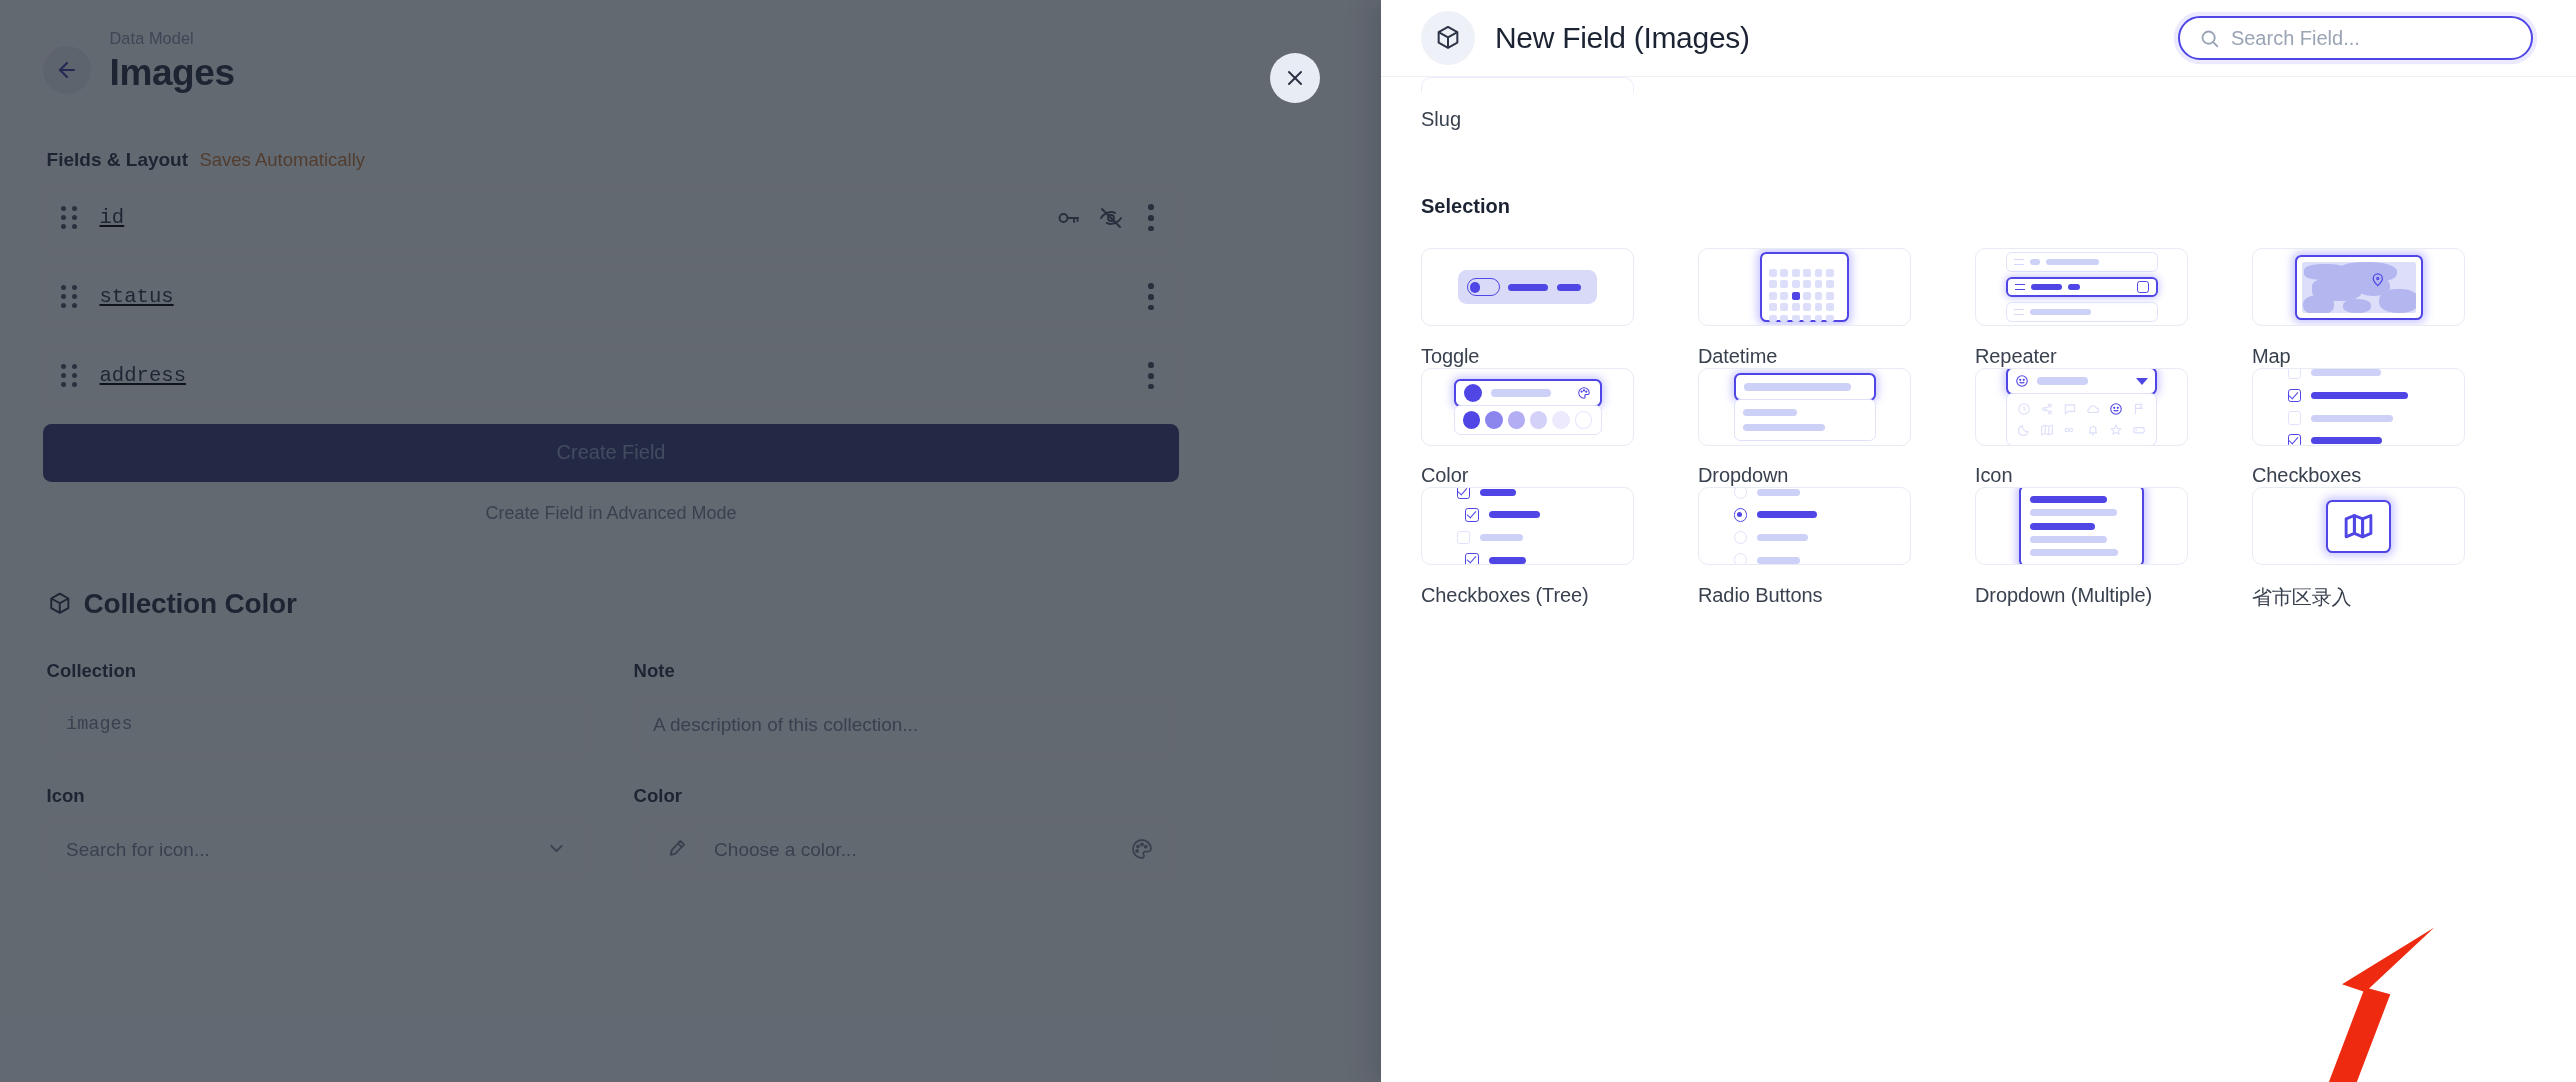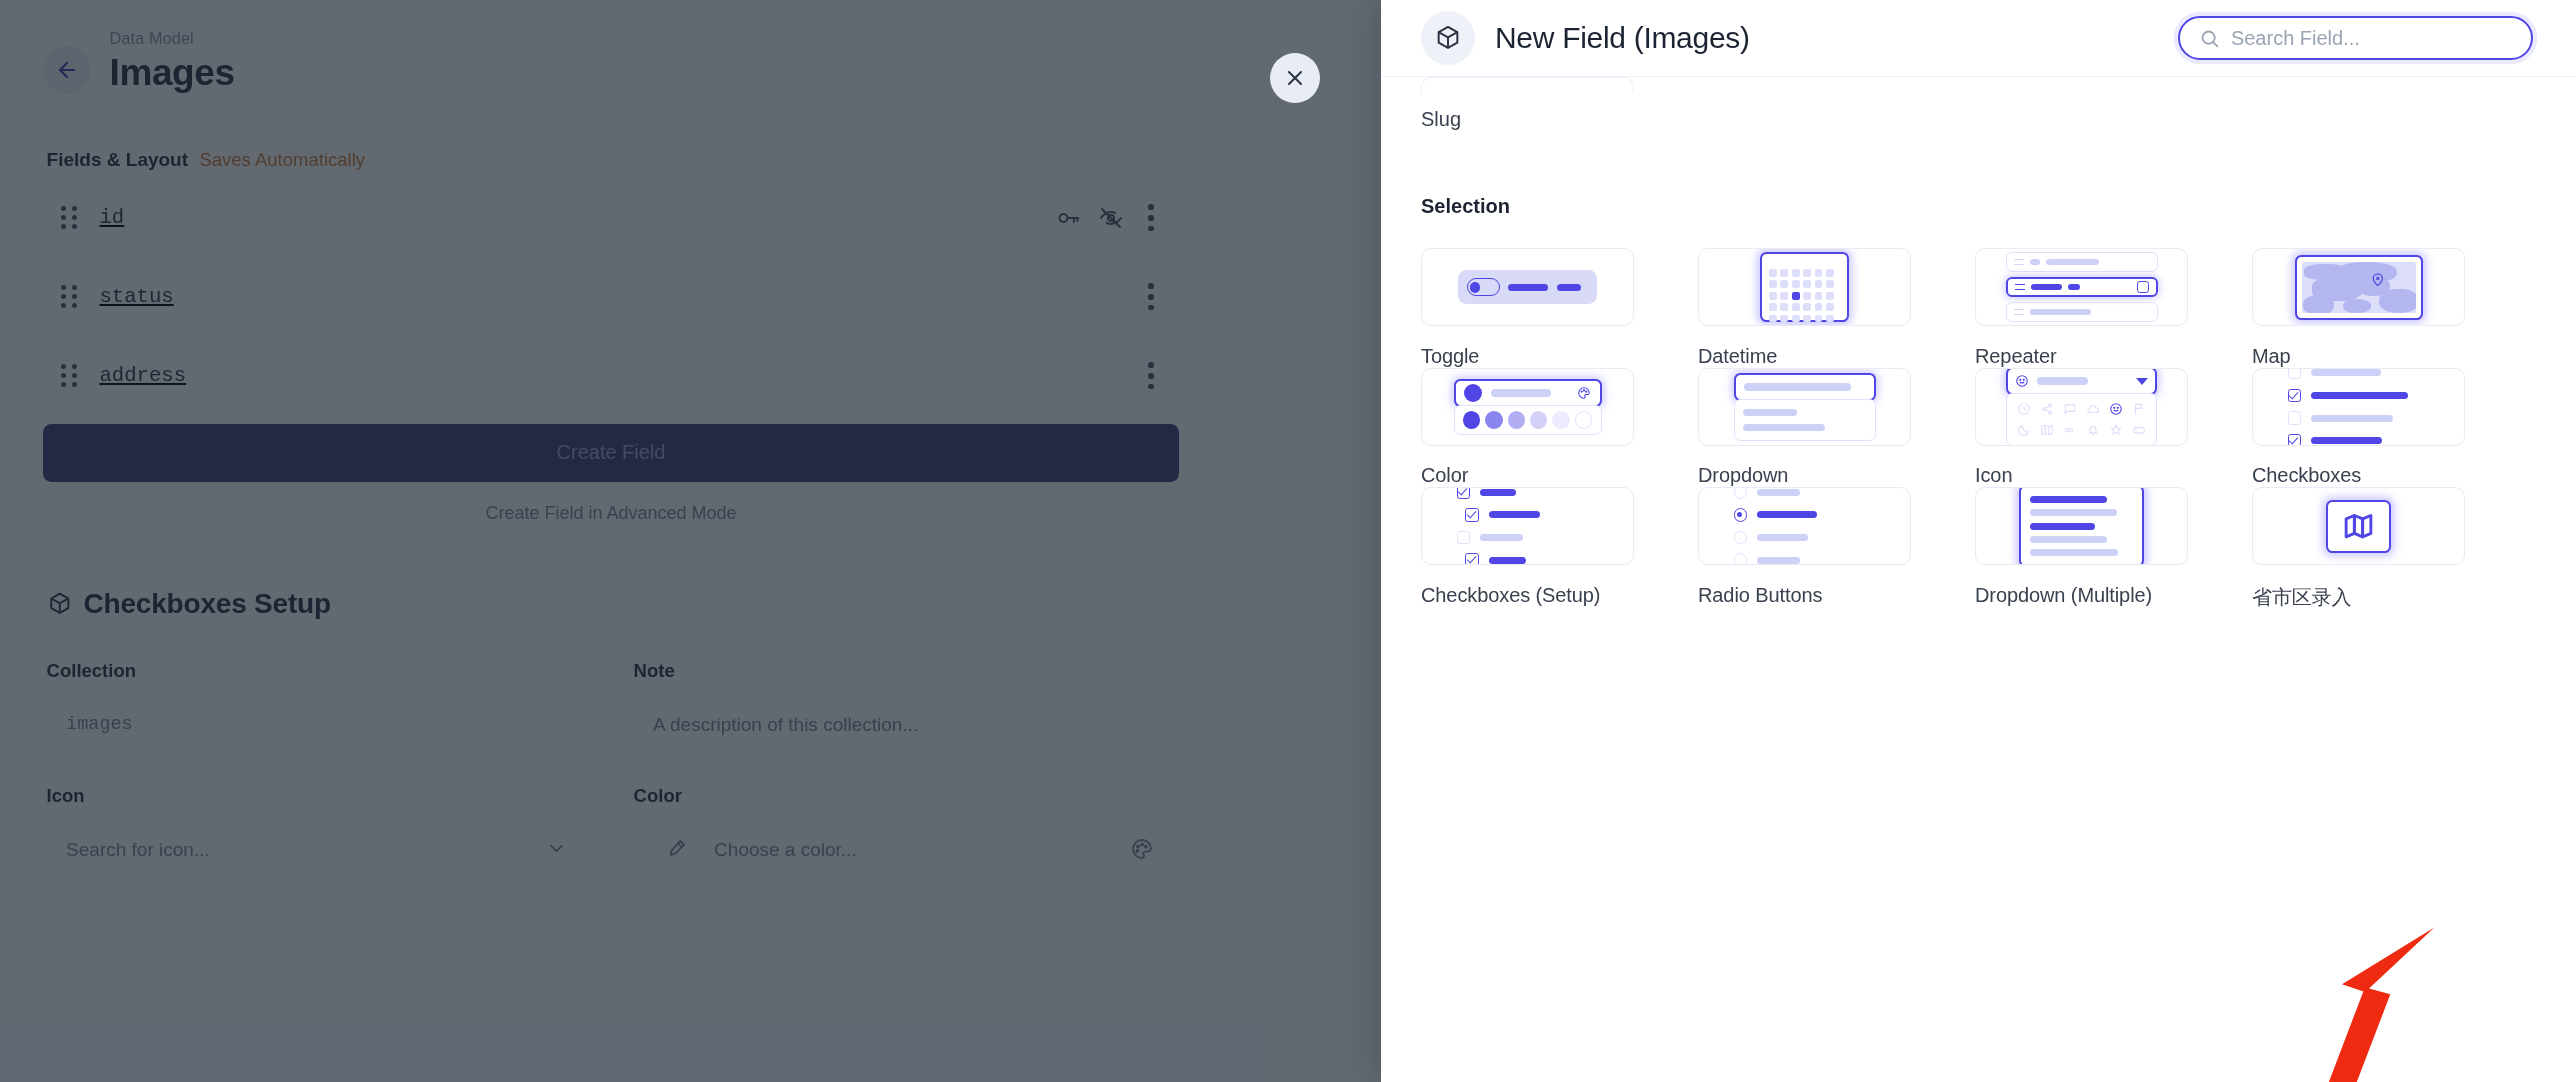--- a/index.html
+++ b/index.html
@@ -305,21 +305,21 @@
       <div class="create-btn">Create Field</div>
       <div class="adv-link">Create Field in Advanced Mode</div>
 
       <div class="coll-head">
         <svg viewBox="0 0 24 24" fill="none" stroke="#2b3344" stroke-width="1.8" stroke-linejoin="round">
           <path d="M12 2.5l8 4.5v9l-8 4.5-8-4.5v-9z"></path>
             <path d="M12 11.5l8-4.5"></path>
             <path d="M12 11.5l-8-4.5"></path>
             <path d="M12 11.5v9"></path>
         </svg>
-        <span class="coll-title">Checkboxes Setup</span>
+        <span class="coll-title">Collection Color</span>
       </div>
 
       <div class="form-grid">
         <div>
           <div class="fld-label">Collection</div>
           <div class="fld-box">
             <span class="fld-ph mono">images</span>
           </div>
         </div>
         <div>
@@ -649,21 +649,21 @@
               <div class="cb-row">
                   <span class="cb-box"></span>
                   <span class="bar lt" style="width:43px"></span>
                 </div>
               <div class="cb-row" style="padding-left:8.5px">
                   <span class="cb-box on"></span>
                   <span class="bar ac" style="width:37px"></span>
                 </div>
             </div>
           </div>
-          <div class="type-label">Checkboxes (Setup)</div>
+          <div class="type-label">Checkboxes (Tree)</div>
         </div>
 
         <div class="type-card">
           <div class="thumb">
             <div class="rd-wrap">
               <div class="rd-row">
                   <span class="rd-c"></span>
                   <span class="bar lt" style="width:43px"></span>
                 </div>
               <div class="rd-row">

